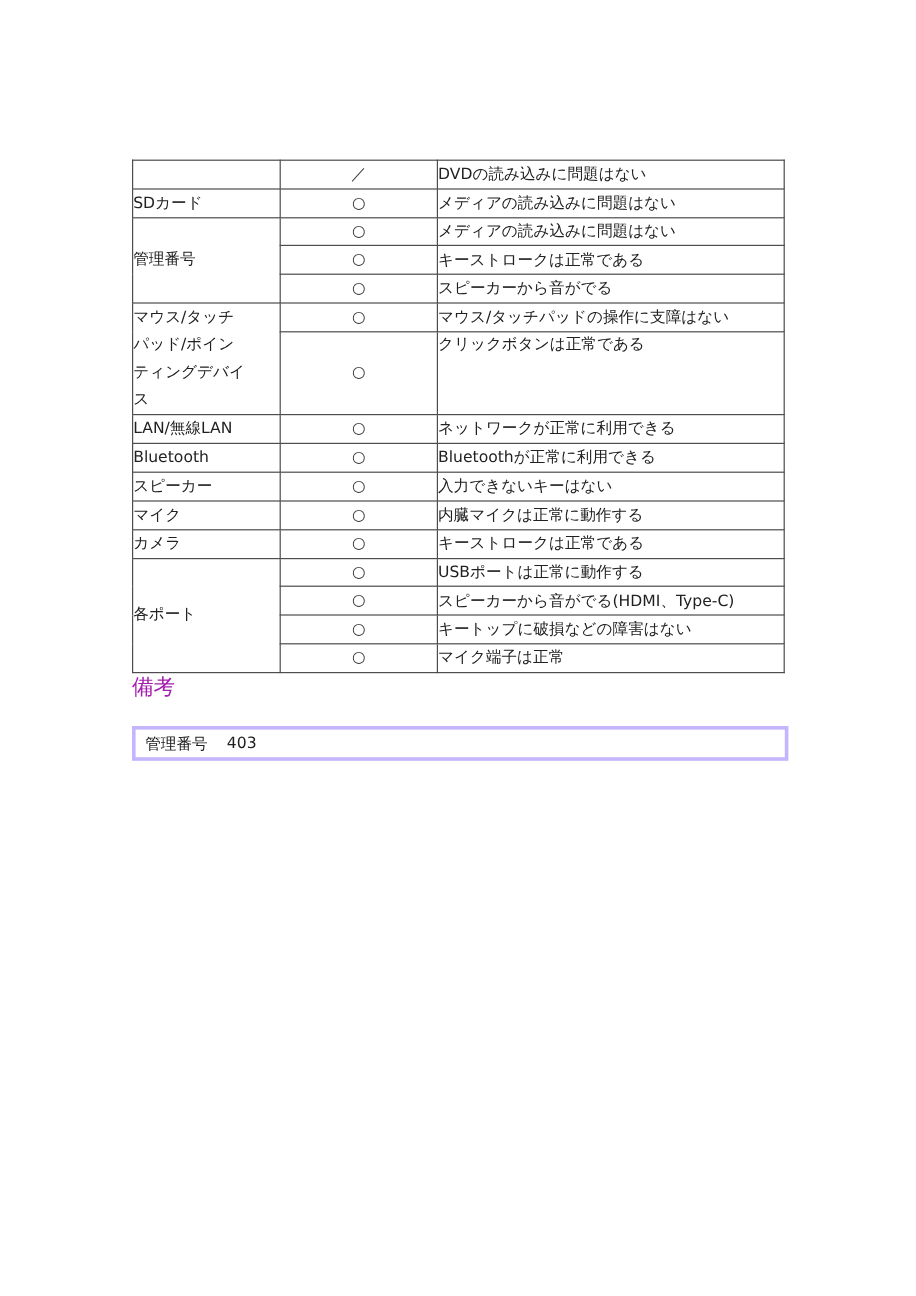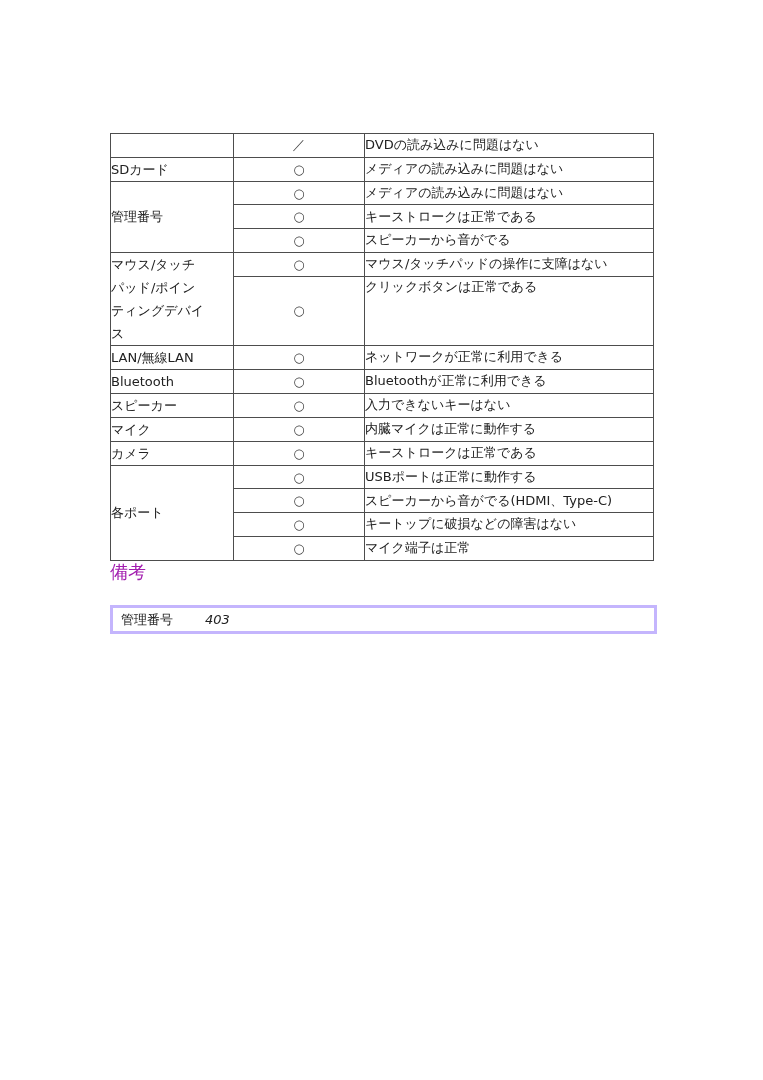--- a/index.html
+++ b/index.html
@@ -84,21 +84,21 @@
     top: 605px;
     width: 541px;
     height: 23px;
     border: 3px solid #c4b5fd;
     display: flex;
     align-items: center;
     font-size: 13px;
     color: #212121;
   }
   .mgmt-box .label  { margin-left: 8px; }
-  .mgmt-box .number { margin-left: 32px; font-style: italic; }
+  .mgmt-box .number { margin-left: 16px; }
 </style>
 </head>
 <body>
 
 <div class="page">
 
   <div class="tbl-wrap">
     <table class="inspection">
       <colgroup>
         <col style="width:123px">

